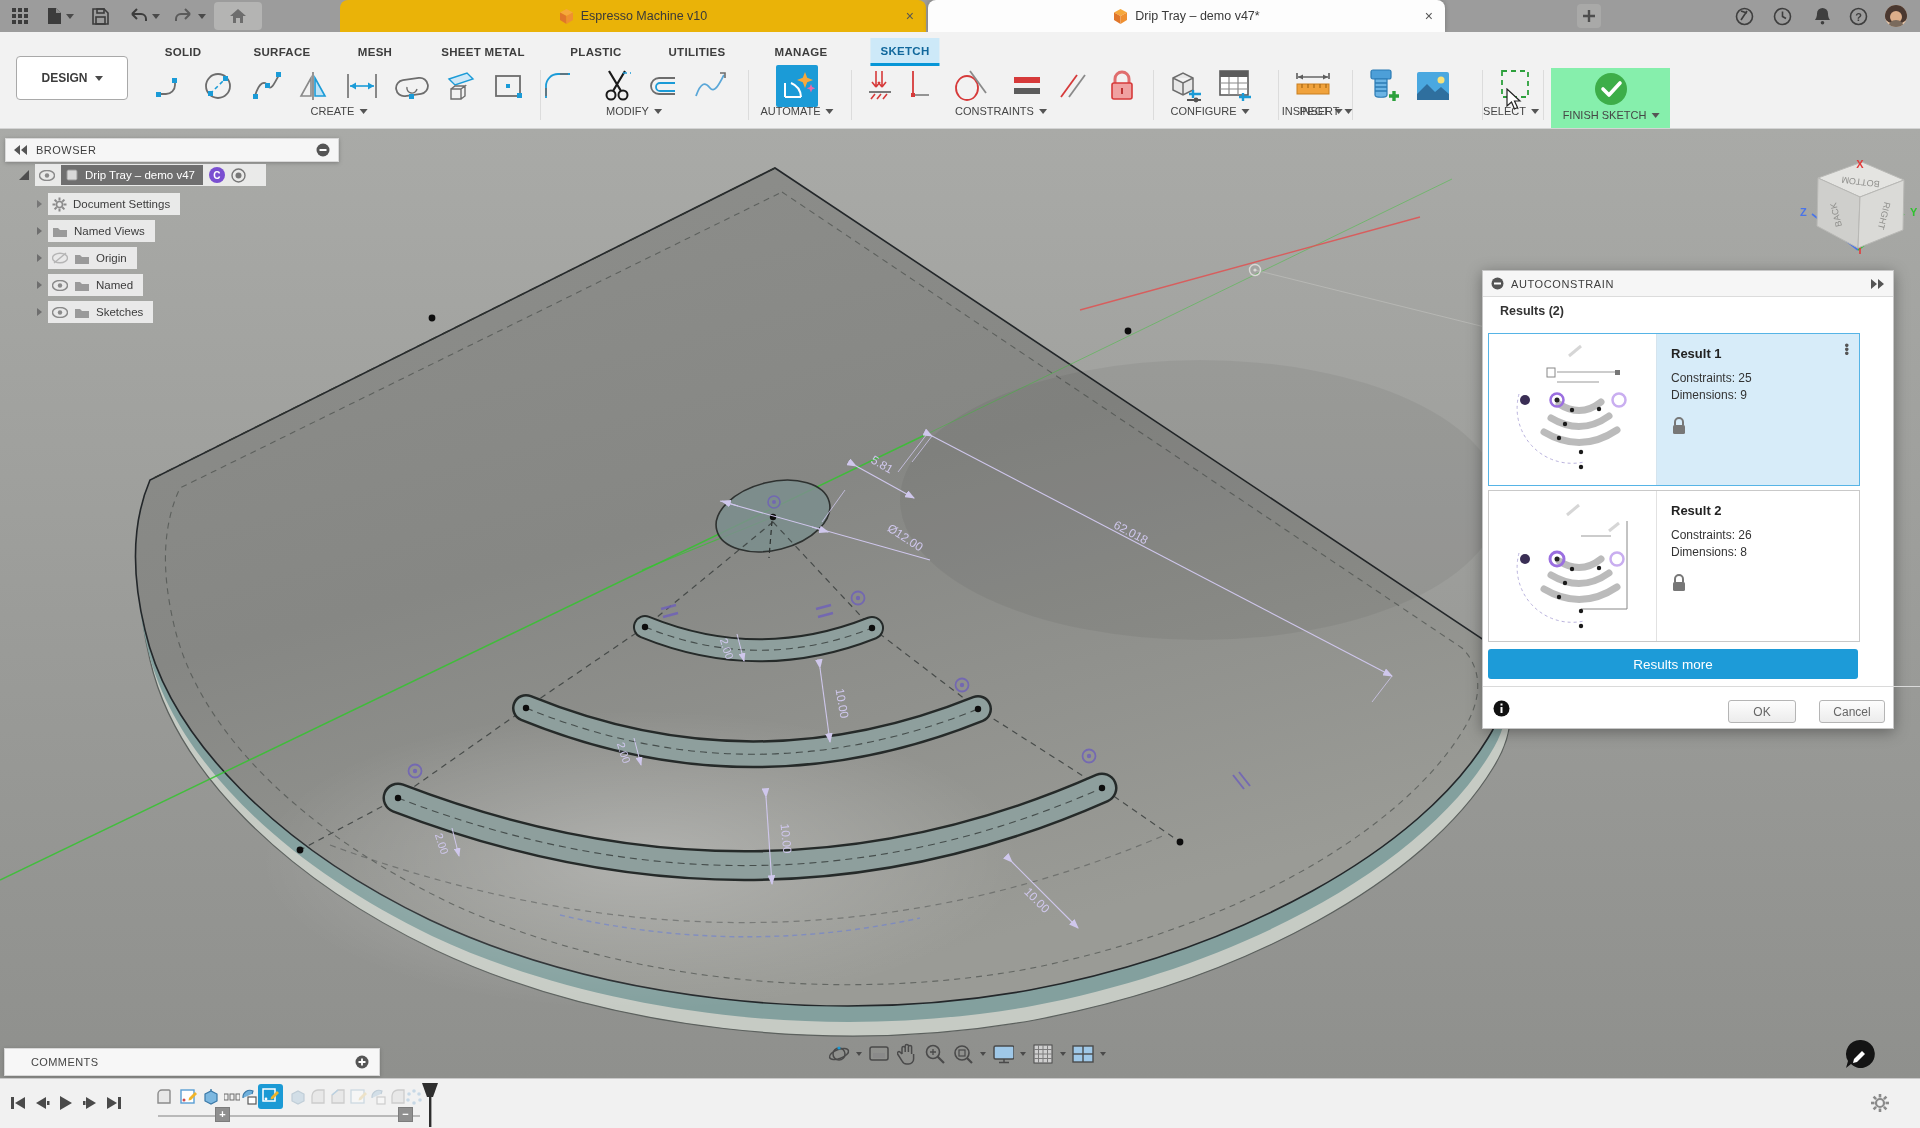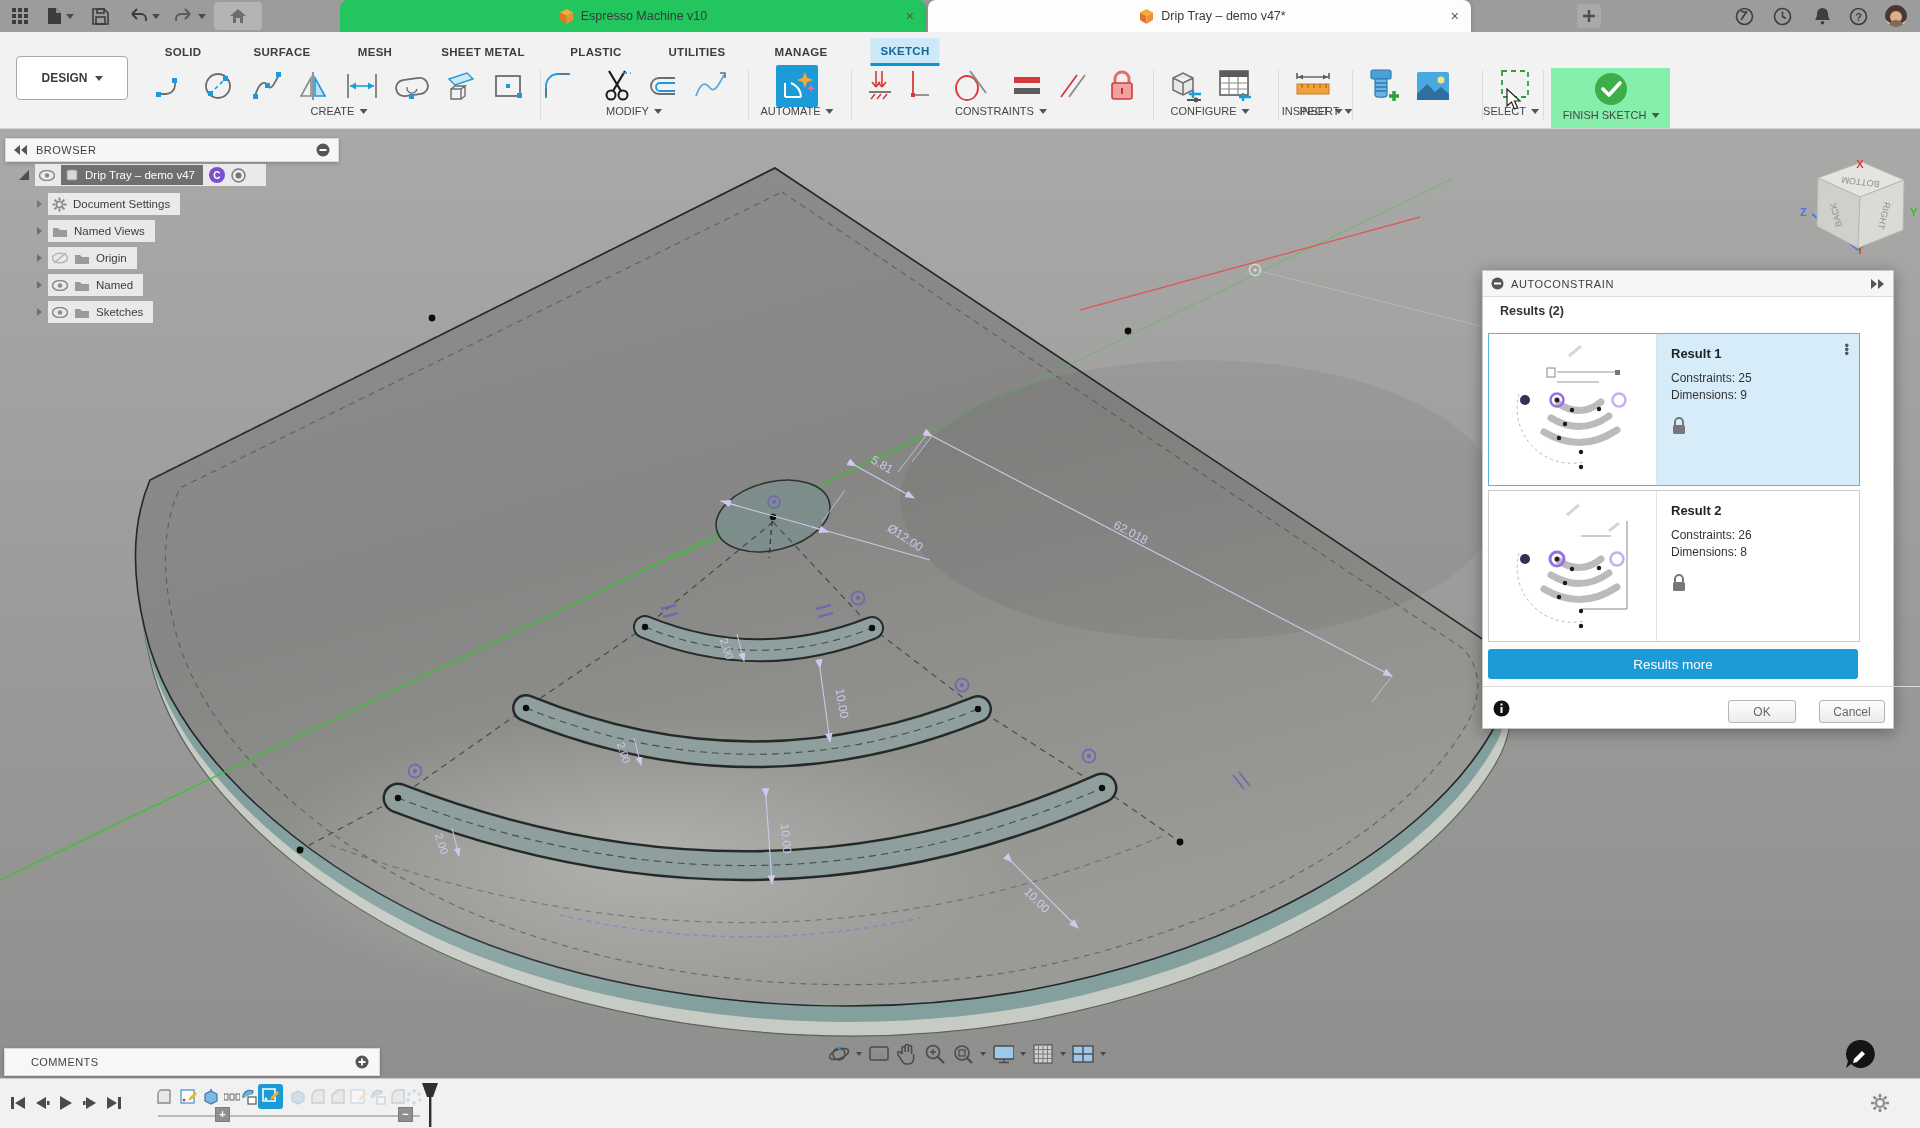--- a/index.html
+++ b/index.html
@@ -279,32 +279,32 @@
         <path d="M16,6 L11,1 M16,6 L11,11 M16,6 h-9 a5,5 0 0 0 -5,5 v2" fill="none" stroke="#5a5a5a" stroke-width="2"></path>
       </svg>
   </div>
     <span class="caret" style="left:198px"></span>
   <div id="home-btn">
     <svg width="18" height="16">
         <path d="M9,1 L17,8 H14 V15 H11 V10 H7 V15 H4 V8 H1 Z" fill="#6d6d6d"></path>
       </svg>
   </div>
 
-  <div class="doctab" style="left:340px;width:586px;background:#22c55e;">
+  <div class="doctab" style="left:340px;width:586px;background:#eab308;">
     <span class="cubeic">
       <svg width="15" height="15">
           <polygon points="7.5,0 14,3.5 7.5,7 1,3.5" fill="#f6a83b"></polygon>
           <polygon points="1,3.5 7.5,7 7.5,15 1,11" fill="#e0762a"></polygon>
           <polygon points="14,3.5 7.5,7 7.5,15 14,11" fill="#ef9031"></polygon>
         </svg>
     </span>
     <span>Espresso Machine v10</span>
     <span class="x">×</span>
   </div>
-  <div class="doctab" style="left:928px;width:517px;background:#fdfdfd;box-shadow:0 0 5px rgba(0,0,0,.25);padding-left:26px;">
+  <div class="doctab" style="left:928px;width:517px;background:#fdfdfd;box-shadow:0 0 5px rgba(0,0,0,.25);">
     <span class="cubeic">
       <svg width="15" height="15">
           <polygon points="7.5,0 14,3.5 7.5,7 1,3.5" fill="#f6a83b"></polygon>
           <polygon points="1,3.5 7.5,7 7.5,15 1,11" fill="#e0762a"></polygon>
           <polygon points="14,3.5 7.5,7 7.5,15 14,11" fill="#ef9031"></polygon>
         </svg>
     </span>
     <span>Drip Tray – demo v47*</span>
     <span class="x">×</span>
   </div>

